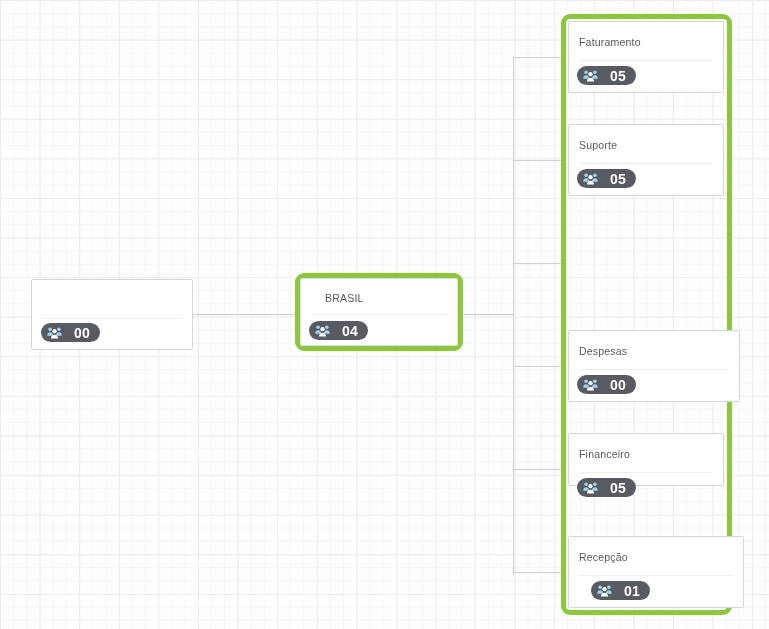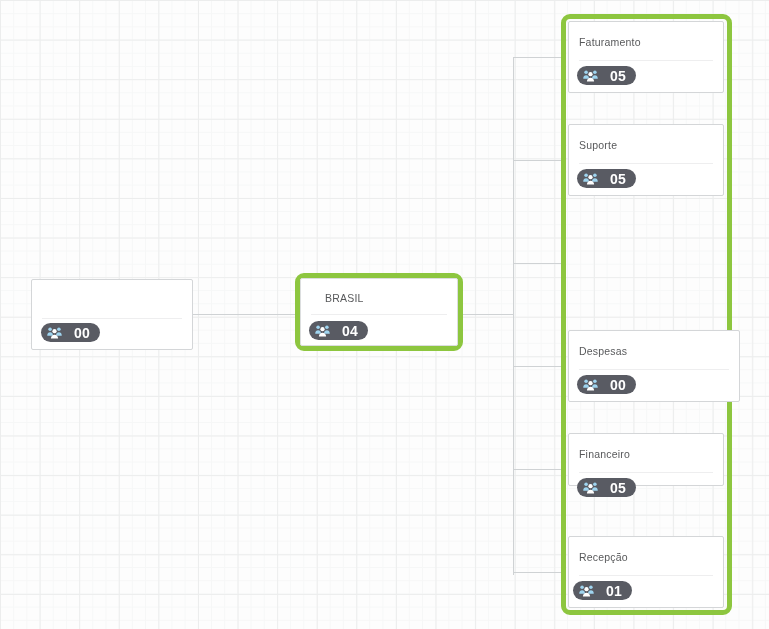--- a/index.html
+++ b/index.html
@@ -231,24 +231,24 @@
           <circle cx="12.7" cy="3.0" r="1.9" fill="#9fd4ef"></circle>
           <path d="M9.7 9.2c0-1.7 1.3-3.0 3.0-3.0s3.0 1.3 3.0 3.0v0.7H9.7z" fill="#9fd4ef"></path>
           <circle cx="8.0" cy="5.1" r="2.3" fill="#ffffff"></circle>
           <path d="M4.2 12.6c0-2.1 1.7-3.8 3.8-3.8s3.8 1.7 3.8 3.8v0.4H4.2z" fill="#ffffff"></path>
         </svg>
       </span>
       <span class="badge-count">05</span>
     </div>
   </div>
 
-  <div class="node" style="left:568px; top:536px; width:156px; height:72px;">
+  <div class="node" style="left:568px; top:536px; width:176px; height:72px;">
     <div class="node-title" style="left:10px; top:14px;">Recepção</div>
     <div class="node-sep" style="top:38px;"></div>
-    <div class="badge" style="top:44px; left:4px;">
+    <div class="badge" style="top:44px; left:22px;">
       <span class="users-icon">
         <svg viewBox="0 0 16 13" width="15" height="13" xmlns="http://www.w3.org/2000/svg">
           <circle cx="3.3" cy="3.0" r="1.9" fill="#9fd4ef"></circle>
           <path d="M0.3 9.2c0-1.7 1.3-3.0 3.0-3.0s3.0 1.3 3.0 3.0v0.7H0.3z" fill="#9fd4ef"></path>
           <circle cx="12.7" cy="3.0" r="1.9" fill="#9fd4ef"></circle>
           <path d="M9.7 9.2c0-1.7 1.3-3.0 3.0-3.0s3.0 1.3 3.0 3.0v0.7H9.7z" fill="#9fd4ef"></path>
           <circle cx="8.0" cy="5.1" r="2.3" fill="#ffffff"></circle>
           <path d="M4.2 12.6c0-2.1 1.7-3.8 3.8-3.8s3.8 1.7 3.8 3.8v0.4H4.2z" fill="#ffffff"></path>
         </svg>
       </span>

